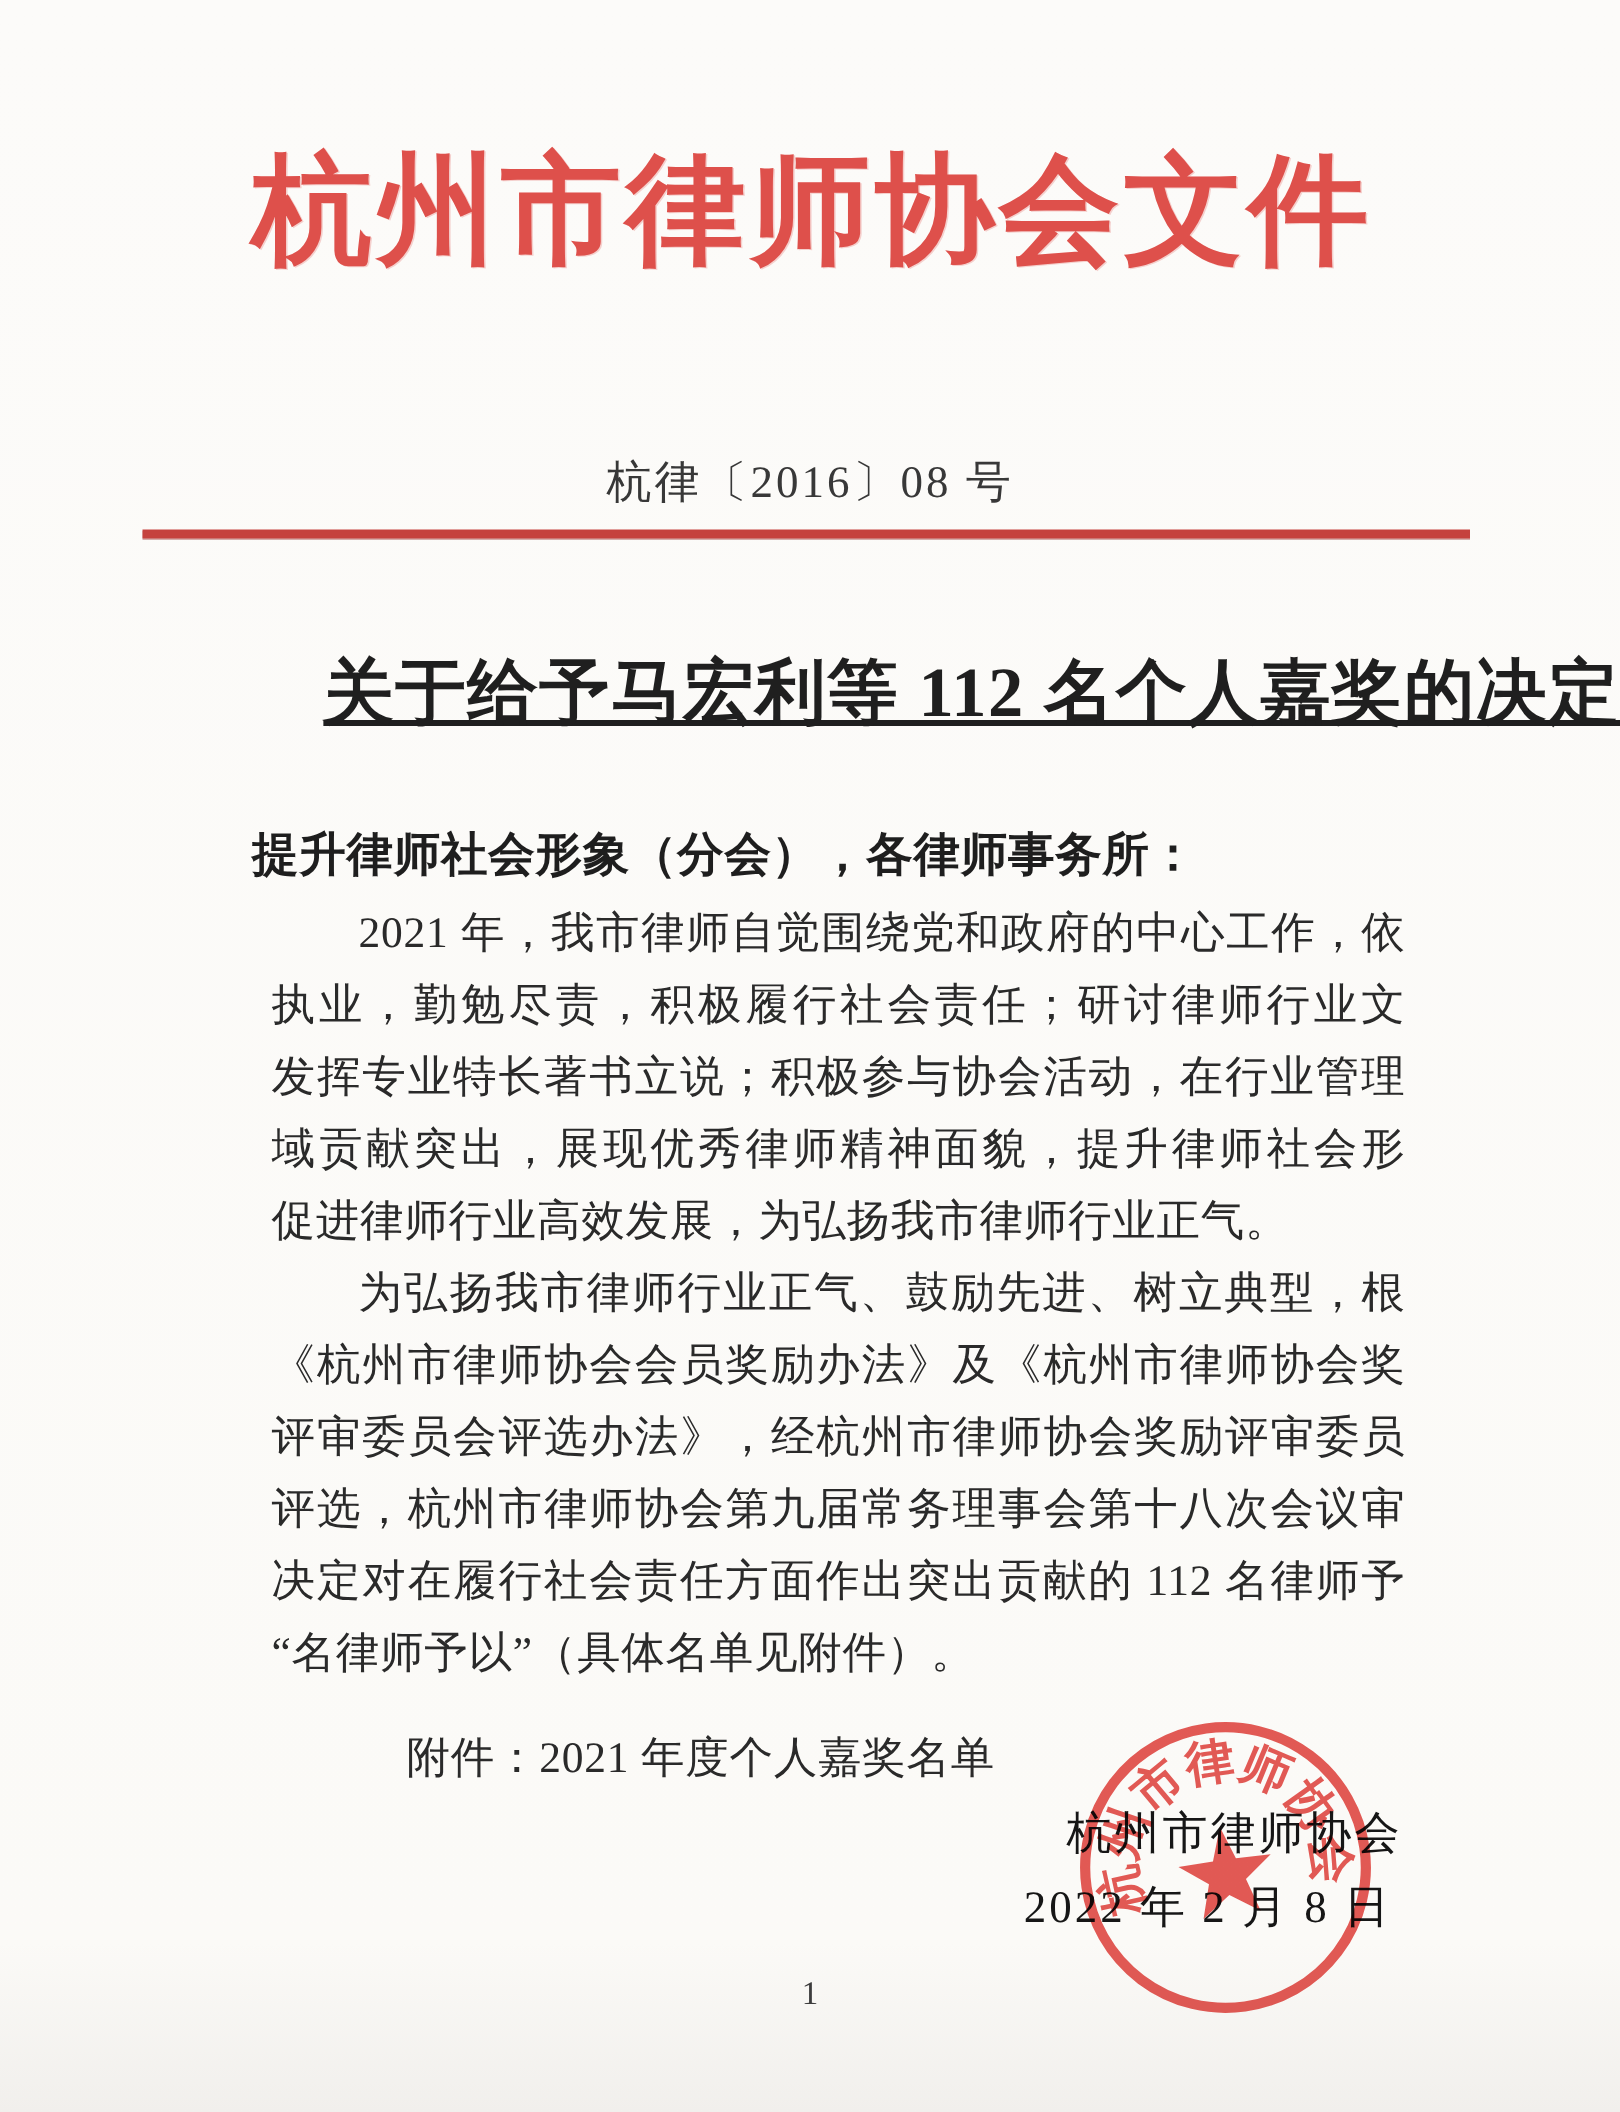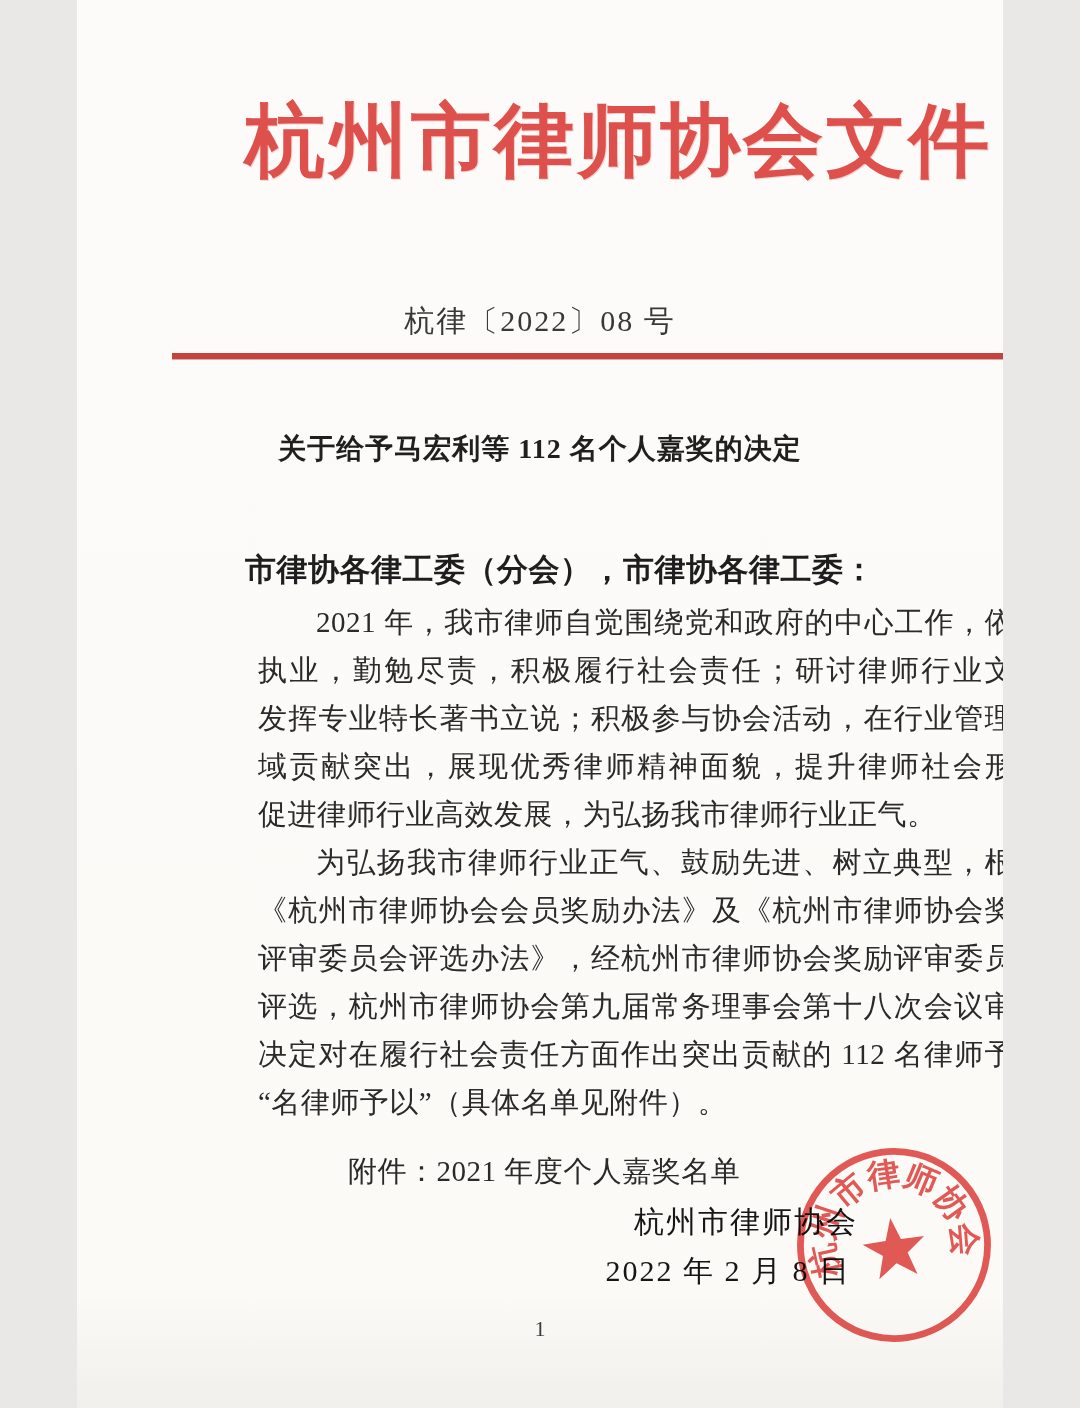--- a/index.html
+++ b/index.html
@@ -6,21 +6,21 @@
     --title-red:#de504b;
     --line-red:#c5423e;
     --seal-red:#e2443f;
     --text-color:#2a2a2a;
   }
   *{margin:0;padding:0;box-sizing:border-box;}
   html,body{background:#e9e8e6;}
   body{font-family:"Liberation Serif","DejaVu Serif",serif;}
   .page{
     position:relative;
-    width:926px;height:1408px;
+    width:1080px;height:1408px;
     margin:0 auto;
     background:linear-gradient(#fcfbf9 0%, #fbfaf7 92%, #f1efec 100%);
     overflow:hidden;
     color:var(--text-color);
     padding-left:36px;
   }
   .org-title{
     position:absolute;top:86px;left:168px;width:744px;height:110px;
     font-size:80px;font-weight:bold;line-height:110px;
     color:var(--title-red);
@@ -34,24 +34,25 @@
     text-align:center;font-size:30px;letter-spacing:2px;
     color:#383838;
   }
   .red-line{
     position:absolute;top:353px;left:95px;width:885px;height:6px;
     background:var(--line-red);
     box-shadow:0 1px 0 rgba(140,30,25,.35);
   }
   .doc-title{
     position:absolute;top:430px;left:0;right:0;
-    text-align:center;
-    font-size:28px;font-weight:bold;letter-spacing:1px;
+    text-align:right;
+    font-size:47px;font-weight:bold;letter-spacing:1px;
     color:#1f1f1f;
     font-family:"Liberation Serif","DejaVu Serif",serif;
+    text-decoration:underline;
   }
   .salutation{
     position:absolute;top:549px;left:168px;
     font-size:31px;font-weight:bold;
     font-family:"Liberation Sans","DejaVu Sans",sans-serif;
     color:#1e1e1e;letter-spacing:.5px;
   }
   .body{
     position:absolute;top:598px;left:181px;width:756px;
   }
@@ -89,27 +90,27 @@
     text-align:center;font-size:22px;color:#3c3c3c;
   }
 </style>
 </head>
 <body>
 
 <div class="page">
 
   <div class="org-title">杭州市律师协会文件</div>
 
-  <div class="doc-number">杭律〔2022〕08 号</div>
+  <div class="doc-number">杭律〔2016〕08 号</div>
 
   <div class="red-line"></div>
 
   <h1 class="doc-title">关于给予马宏利等 112 名个人嘉奖的决定</h1>
 
-  <div class="salutation">市律协各律工委（分会），市律协各律工委：</div>
+  <div class="salutation">提升律师社会形象（分会），各律师事务所：</div>
 
   <div class="body">
     <div class="bline just indent">2021 年，我市律师自觉围绕党和政府的中心工作，依法</div>
     <div class="bline just">执业，勤勉尽责，积极履行社会责任；研讨律师行业文化，</div>
     <div class="bline just">发挥专业特长著书立说；积极参与协会活动，在行业管理领</div>
     <div class="bline just">域贡献突出，展现优秀律师精神面貌，提升律师社会形象，</div>
     <div class="bline">促进律师行业高效发展，为弘扬我市律师行业正气。</div>
     <div class="bline just indent">为弘扬我市律师行业正气、鼓励先进、树立典型，根据</div>
     <div class="bline just">《杭州市律师协会会员奖励办法》及《杭州市律师协会奖励</div>
     <div class="bline just">评审委员会评选办法》，经杭州市律师协会奖励评审委员会</div>

